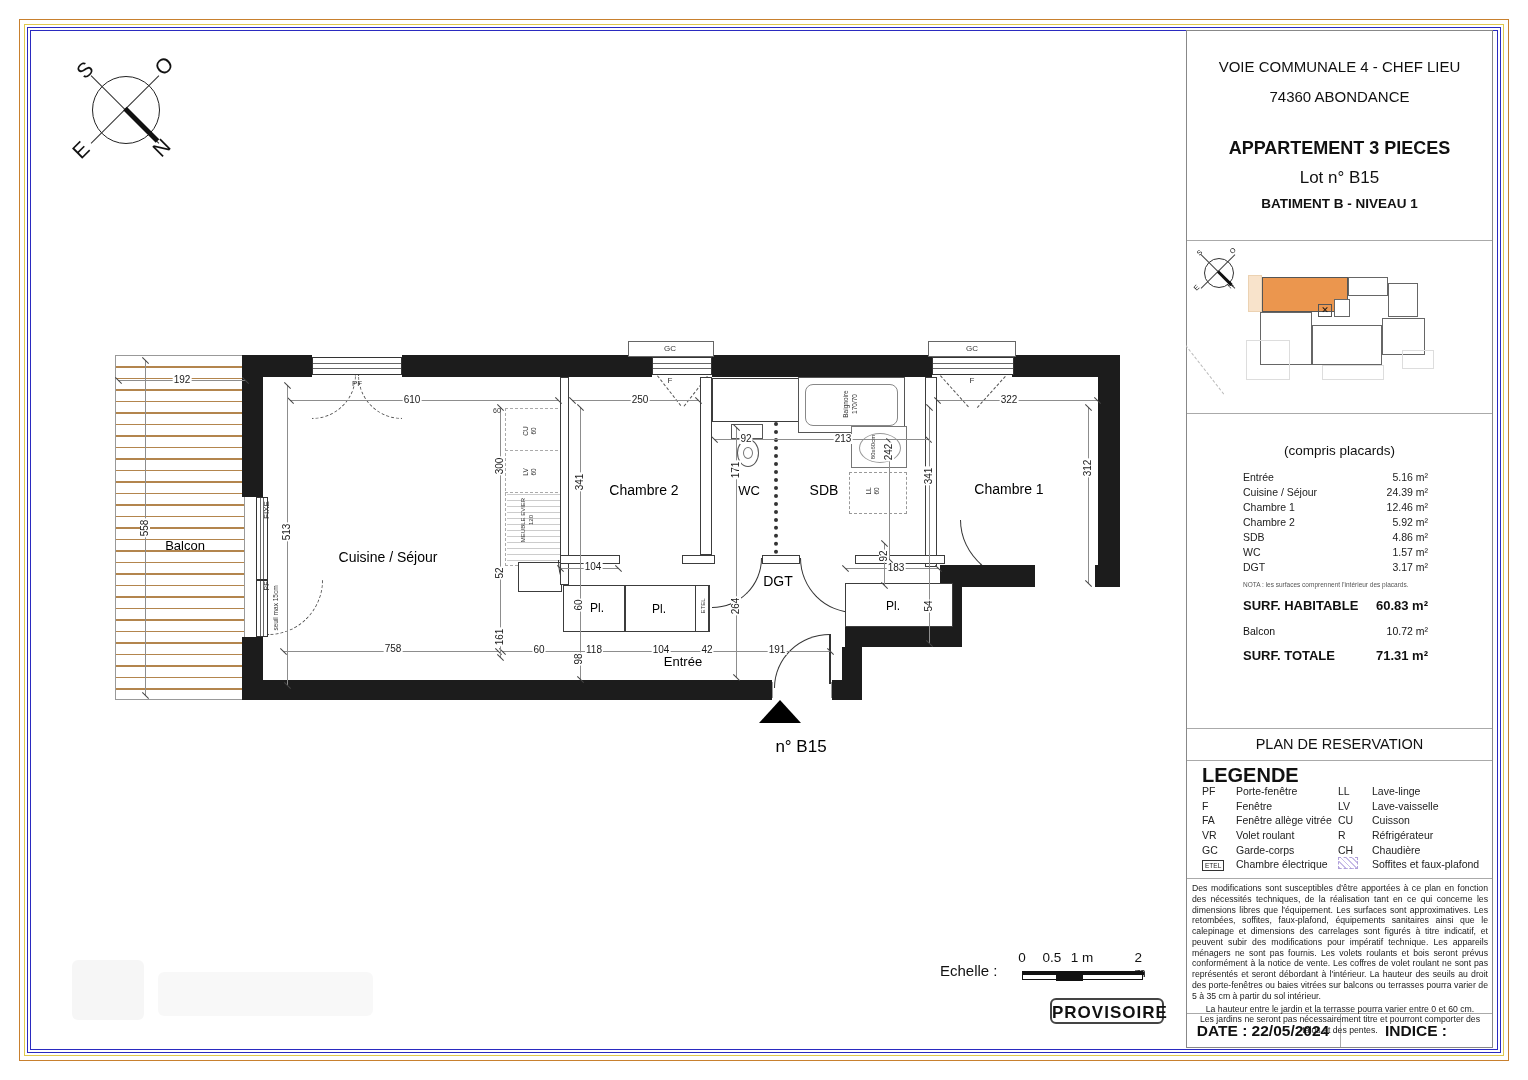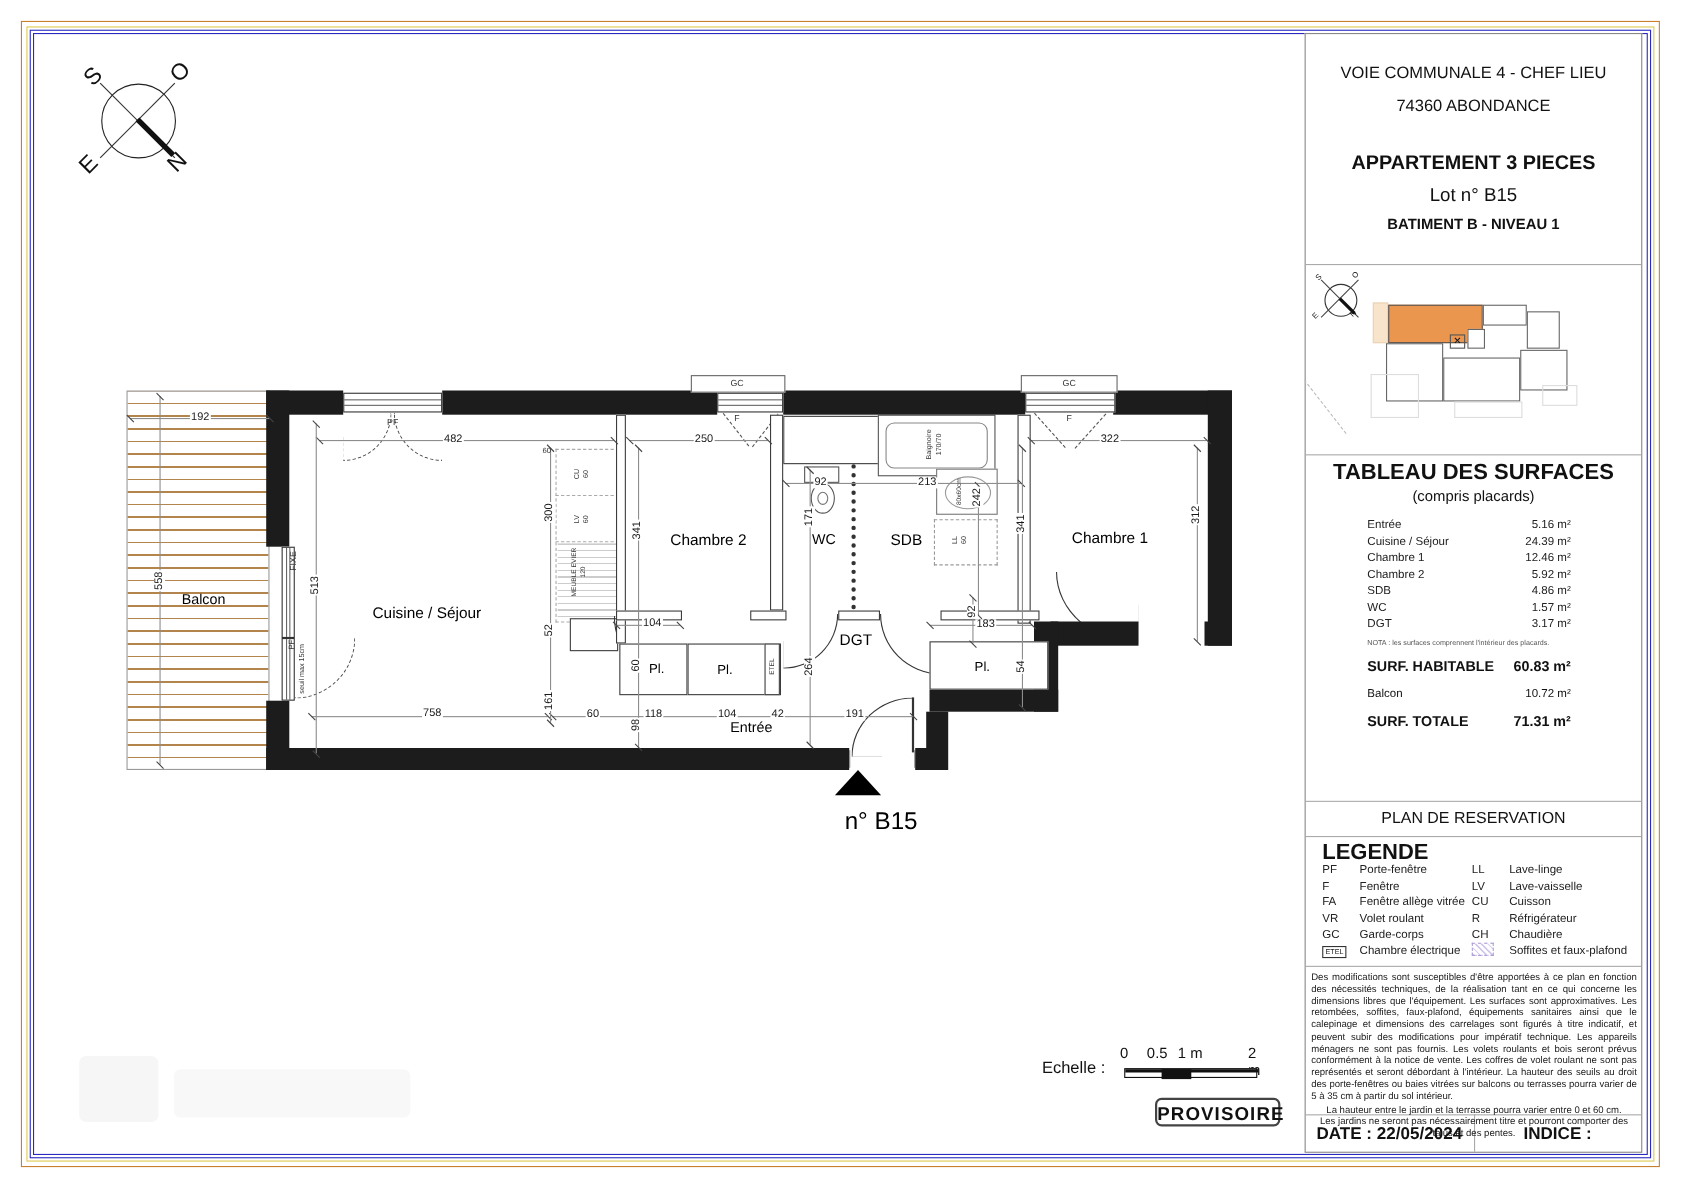--- a/index.html
+++ b/index.html
@@ -183,21 +183,21 @@
       <div class="dline" style="left: 884px; top: 543px; width: 1px; height: 42px;"></div>
       <div class="tick" style="left: 880px; top: 543px;"></div>
       <div class="tick" style="left: 880px; top: 585px;"></div>
       <div class="dline" style="left: 929px; top: 407px; width: 1px; height: 236px;"></div>
       <div class="tick" style="left: 925px; top: 407px;"></div>
       <div class="tick" style="left: 925px; top: 643px;"></div>
       <div class="dline" style="left: 1088px; top: 407px; width: 1px; height: 176px;"></div>
       <div class="tick" style="left: 1084px; top: 407px;"></div>
       <div class="tick" style="left: 1084px; top: 583px;"></div>
       <div class="dim" style="left: 182px; top: 380px;">192</div>
-      <div class="dim" style="left: 412px; top: 400px;">482</div>
+      <div class="dim" style="left: 412px; top: 400px;">610</div>
       <div class="dim" style="left: 640px; top: 400px;">250</div>
       <div class="dim" style="left: 1009px; top: 400px;">322</div>
       <div class="dim" style="left: 746px; top: 439px;">92</div>
       <div class="dim" style="left: 843px; top: 439px;">213</div>
       <div class="dim rot" style="left: 145px; top: 528px;">558</div>
       <div class="dim rot" style="left: 287px; top: 532px;">513</div>
       <div class="dim rot" style="left: 500px; top: 466px;">300</div>
       <div class="dim rot" style="left: 500px; top: 573px;">52</div>
       <div class="dim rot" style="left: 500px; top: 637px;">161</div>
       <div class="dim rot" style="left: 580px; top: 482px;">341</div>
@@ -222,21 +222,21 @@
       <div class="room" style="left: 388px; top: 557px; font-size: 14px;">Cuisine / Séjour</div>
       <div class="room" style="left: 644px; top: 490px; font-size: 14px;">Chambre 2</div>
       <div class="room" style="left: 749px; top: 490px; font-size: 13px;">WC</div>
       <div class="room" style="left: 824px; top: 490px; font-size: 14px;">SDB</div>
       <div class="room" style="left: 1009px; top: 489px; font-size: 14px;">Chambre 1</div>
       <div class="room" style="left: 778px; top: 581px; font-size: 14px;">DGT</div>
       <div class="room" style="left: 683px; top: 661px; font-size: 13px;">Entrée</div>
       <div class="room" style="left: 597px; top: 608px; font-size: 12px;">Pl.</div>
       <div class="room" style="left: 659px; top: 609px; font-size: 12px;">Pl.</div>
       <div class="room" style="left: 893px; top: 606px; font-size: 12px;">Pl.</div>
-      <div class="room" style="left: 801px; top: 747px; font-size: 22px;">n° B15</div>
+      <div class="room" style="left: 801px; top: 747px; font-size: 17px;">n° B15</div>
       <div class="ann" style="left: 357px; top: 384px; font-size: 8px;">PF</div>
       <div class="ann" style="left: 670px; top: 349px; font-size: 8px;">GC</div>
       <div class="ann" style="left: 670px; top: 381px; font-size: 8px;">F</div>
       <div class="ann" style="left: 972px; top: 349px; font-size: 8px;">GC</div>
       <div class="ann" style="left: 972px; top: 381px; font-size: 8px;">F</div>
       <div class="ann rot" style="left: 267px; top: 510px; font-size: 8px;">FIXE</div>
       <div class="ann rot" style="left: 266px; top: 586px; font-size: 7px;">PF</div>
       <div class="ann rot" style="left: 276px; top: 608px; font-size: 6.5px;">seuil max 15cm</div>
       <div class="ann rot" style="left: 703px; top: 606px; font-size: 6px;">ETEL</div>
       <div class="ann rot" style="left: 846px; top: 404px; font-size: 6.5px;">Baignoire</div>
@@ -246,21 +246,21 @@
       <div class="ann rot" style="left: 877px; top: 491px; font-size: 6.5px;">60</div>
       <div class="ann rot" style="left: 526px; top: 431px; font-size: 6.5px;">CU</div>
       <div class="ann rot" style="left: 534px; top: 431px; font-size: 6.5px;">60</div>
       <div class="ann rot" style="left: 526px; top: 472px; font-size: 6.5px;">LV</div>
       <div class="ann rot" style="left: 534px; top: 472px; font-size: 6.5px;">60</div>
       <div class="ann rot" style="left: 523px; top: 520px; font-size: 6px;">MEUBLE EVIER</div>
       <div class="ann rot" style="left: 531px; top: 520px; font-size: 6px;">120</div>
       <div class="ann" style="left: 497px; top: 410px; font-size: 7px;">60</div>
     </div>
 
-  <div class="ptext" style="left:940px;top:962px;width:72px;text-align:center;font-size:15px">Echelle :</div>
+  <div class="ptext" style="left:940px;top:962px;width:72px;text-align:left;font-size:15px">Echelle :</div>
   <div id="scale-ticks" class="abs" style="left:1010px;top:950px;width:150px;height:14px;font-size:13.5px">
       <span style="position: absolute; left: 12px; top: 0px; transform: translateX(-50%);">0</span>
       <span style="position: absolute; left: 42px; top: 0px; transform: translateX(-50%);">0.5</span>
       <span style="position: absolute; left: 72px; top: 0px; transform: translateX(-50%);">1 m</span>
       <span style="position: absolute; left: 133px; top: 0px; transform: translateX(-50%);">2 m</span>
     </div>
   <div class="abs" style="left:1022px;top:971px;width:121px;height:9px;border:1px solid #111;box-sizing:border-box;background:#fff">
     <div class="abs" style="left:0;top:0;width:121px;height:3px;background:#111"></div>
     <div class="abs" style="left:33px;top:0;width:27px;height:9px;background:#111"></div>
   </div>
@@ -302,21 +302,20 @@
     <div class="abs" style="left:74px;top:71px;width:52px;height:53px;background:#fff;border:1px solid #666;box-sizing:border-box"></div>
     <div class="abs" style="left:126px;top:84px;width:70px;height:40px;background:#fff;border:1px solid #666;box-sizing:border-box"></div>
     <div class="abs" style="left:196px;top:77px;width:43px;height:37px;background:#fff;border:1px solid #666;box-sizing:border-box"></div>
     <div class="abs" style="left:132px;top:63px;width:14px;height:13px;border:1px solid #555;box-sizing:border-box;font-size:9px;line-height:11px;text-align:center">✕</div>
     <div class="abs" style="left:148px;top:58px;width:16px;height:18px;background:#fff;border:1px solid #666;box-sizing:border-box"></div>
     <div class="abs" style="left:60px;top:99px;width:42px;height:38px;border:1px solid #ddd"></div>
     <div class="abs" style="left:136px;top:124px;width:60px;height:13px;border:1px solid #ddd"></div>
     <div class="abs" style="left:216px;top:109px;width:30px;height:17px;border:1px solid #ddd"></div>
   </div>
 
-  <div class="ptext" style="left:1186px;top:418px;width:307px;text-align:center;font-size:20px;font-weight:700">TABLEAU DES SURFACES</div>
   <div class="ptext" style="left:1186px;top:443px;width:307px;text-align:center;font-size:13.5px">(compris placards)</div>
   <div id="surf-rows" class="abs" style="left:1243px;top:471px;width:185px">
       <div class="srow">
         <span>Entrée</span>
         <span>5.16 m²</span>
       </div>
       <div class="srow">
         <span>Cuisine / Séjour</span>
         <span>24.39 m²</span>
       </div>

